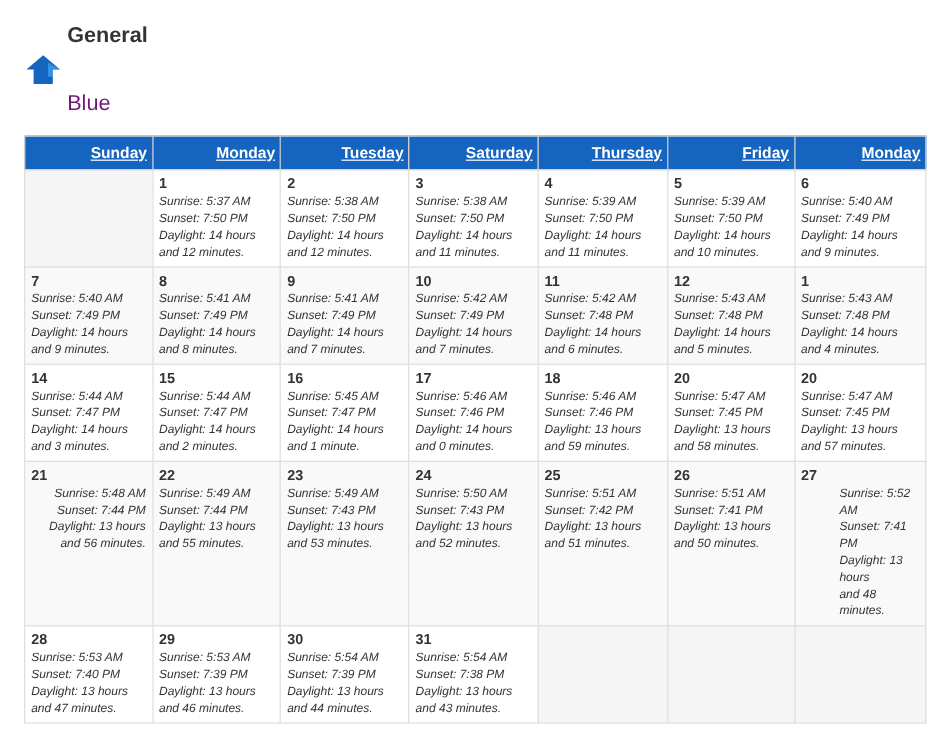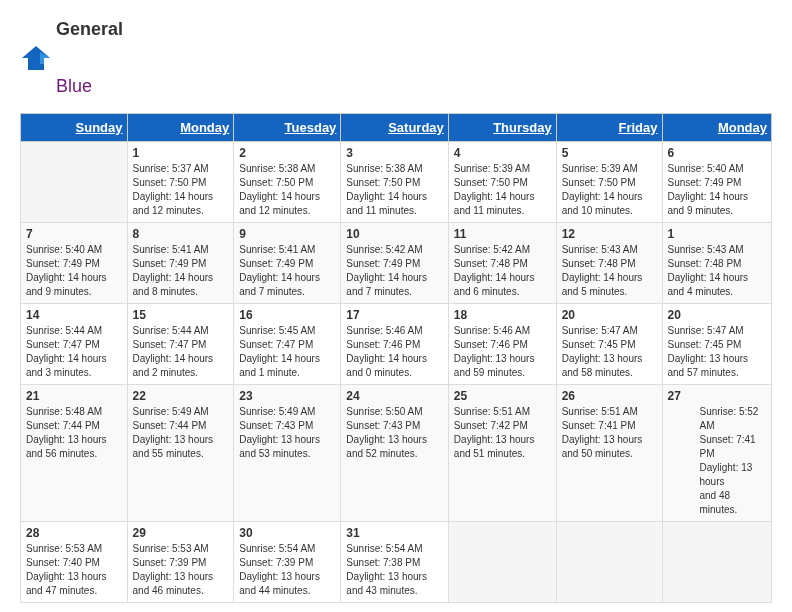--- a/index.html
+++ b/index.html
@@ -82,20 +82,21 @@
     .day-number {
       font-weight: bold;
       font-size: 12px;
       margin-bottom: 2px;
       color: #333;
     }
     .day-info {
       font-size: 10px;
       line-height: 1.4;
       color: #333;
+      font-style: italic;
     }
     .empty-cell {
       background: #f5f5f5 !important;
     }
   </style>
 </head>
 <body>
 
 <div class="header">
   <div class="logo">
@@ -268,21 +269,21 @@
           <div class="day-number">20</div>
           <div class="day-info" style="white-space: pre-line;">Sunrise: 5:47 AM
 Sunset: 7:45 PM
 Daylight: 13 hours
 and 57 minutes.</div>
         </td>
       </tr>
       <tr>
         <td>
           <div class="day-number">21</div>
-          <div class="day-info" style="white-space: pre-line;">Sunrise: 5:48 AM
+          <div class="day-info" style="white-space: pre-line; text-align: right;">Sunrise: 5:48 AM
 Sunset: 7:44 PM
 Daylight: 13 hours
 and 56 minutes.</div>
         </td>
         <td>
           <div class="day-number">22</div>
           <div class="day-info" style="white-space: pre-line;">Sunrise: 5:49 AM
 Sunset: 7:44 PM
 Daylight: 13 hours
 and 55 minutes.</div>

